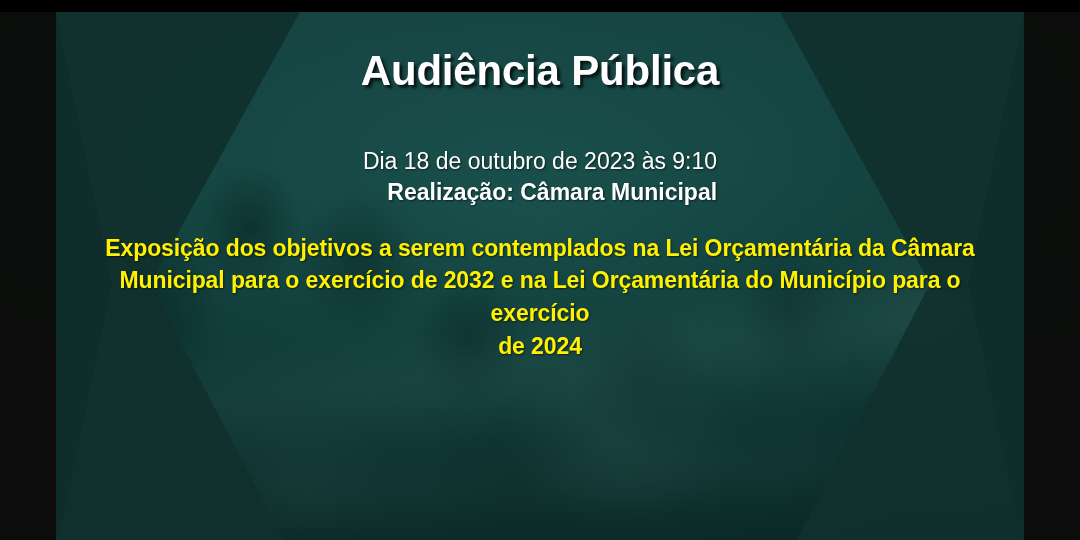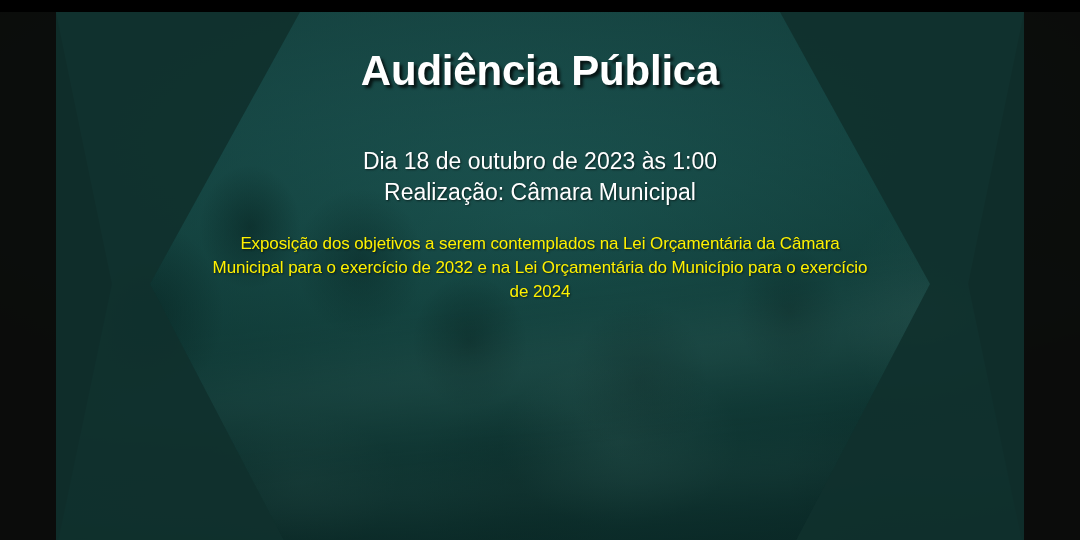--- a/index.html
+++ b/index.html
@@ -132,28 +132,28 @@
 
   .info-block {
     margin-top: 52px;
     color: #ffffff;
     font-size: 23px;
     line-height: 1.34;
     text-shadow: 1px 1px 2px rgba(0,0,0,0.55);
   }
 
   .info-line { display: block; }
-  .info-line.bold { font-weight: normal; }
+  .info-line.bold { font-weight: bold; text-align: right; }
 
   .highlight-block {
     margin-top: 24px;
     width: 880px;
     color: #fff100;
-    font-size: 17px;
-    font-weight: normal;
+    font-size: 23px;
+    font-weight: bold;
     line-height: 1.42;
     letter-spacing: -0.1px;
     text-shadow: 1px 1px 2px rgba(0,0,0,0.55);
   }
 
   .highlight-line { display: block; }
 </style>
 </head>
 <body>
 
@@ -167,21 +167,21 @@
   <div class="wedge wedge-black-left"></div>
   <div class="wedge wedge-dark-left"></div>
   <div class="wedge wedge-black-right"></div>
   <div class="wedge wedge-dark-right"></div>
 
   <div class="content">
 
     <div class="title">Audiência Pública</div>
 
     <div class="info-block">
-      <span class="info-line">Dia 18 de outubro de 2023 às 1:00</span>
+      <span class="info-line">Dia 18 de outubro de 2023 às 9:10</span>
       <span class="info-line bold">Realização: Câmara Municipal</span>
     </div>
 
     <div class="highlight-block">
       <span class="highlight-line">Exposição dos objetivos a serem contemplados na Lei Orçamentária da Câmara</span>
       <span class="highlight-line">Municipal para o exercício de 2032 e na Lei Orçamentária do Município para o exercício</span>
       <span class="highlight-line">de 2024</span>
     </div>
 
   </div>

